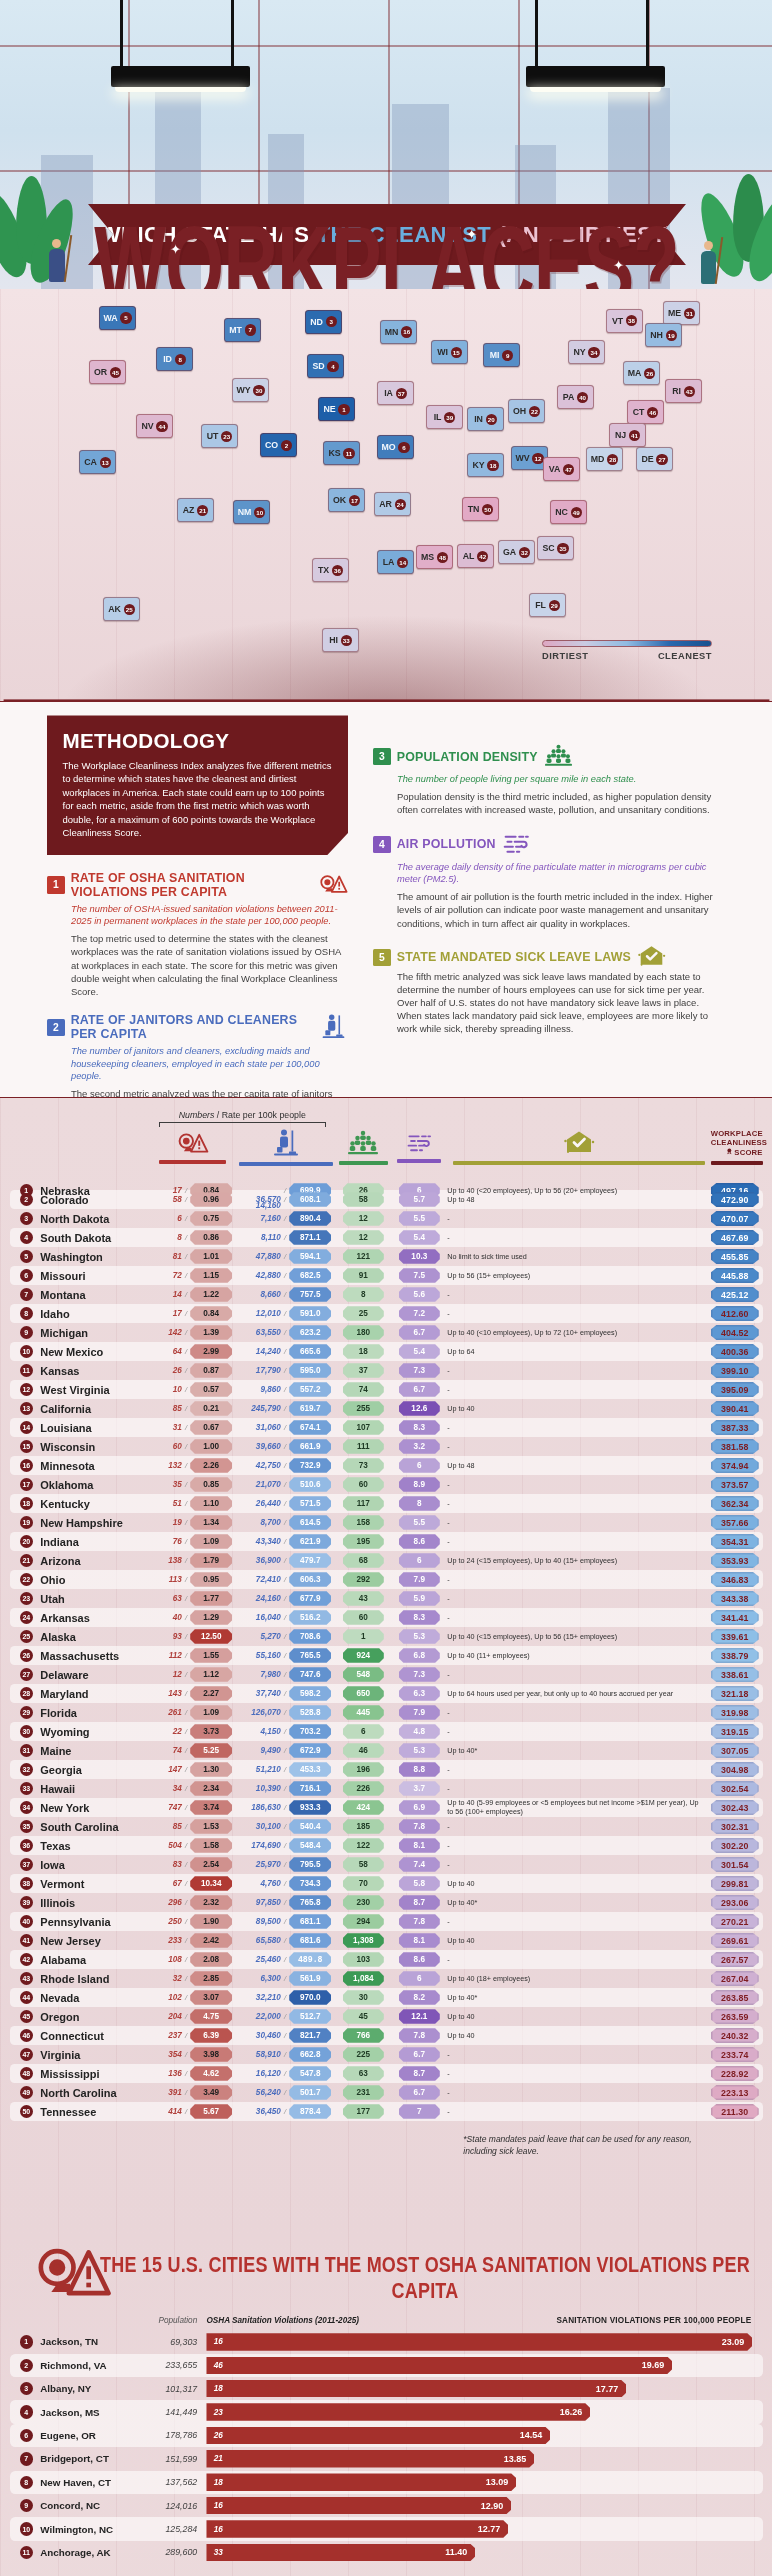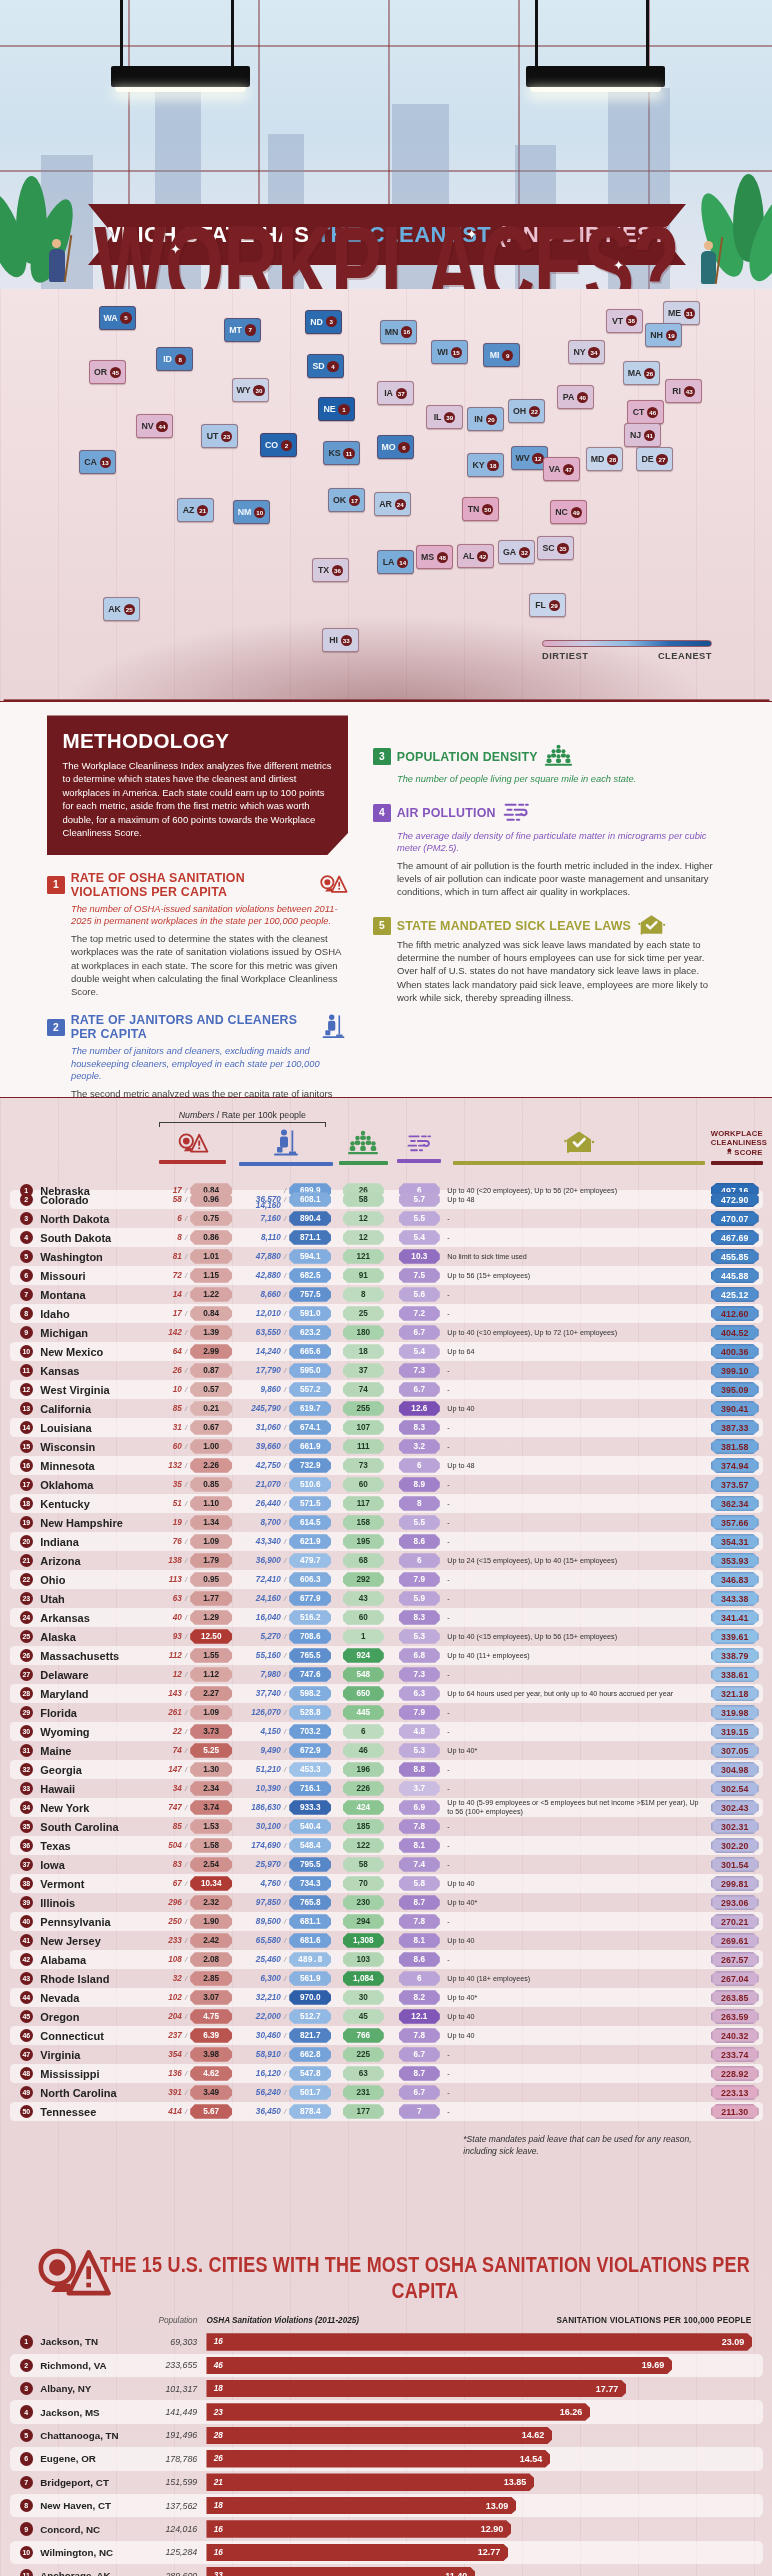--- a/index.html
+++ b/index.html
@@ -345,21 +345,21 @@
           <span class="badge">26</span>
         </div>
         <div class="tile" style="left: 611px; top: 81px; background: rgb(221, 186, 210); color: rgb(44, 44, 44);">
           <span>RI</span>
           <span class="badge">43</span>
         </div>
         <div class="tile" style="left: 573px; top: 102px; background: rgb(223, 179, 205); color: rgb(44, 44, 44);">
           <span>CT</span>
           <span class="badge">46</span>
         </div>
-        <div class="tile" style="left: 570px; top: 125px; background: rgb(219, 191, 214); color: rgb(44, 44, 44);">
+        <div class="tile" style="left: 555px; top: 125px; background: rgb(219, 191, 214); color: rgb(44, 44, 44);">
           <span>NJ</span>
           <span class="badge">41</span>
         </div>
         <div class="tile" style="left: 532px; top: 149px; background: rgb(198, 213, 234); color: rgb(44, 44, 44);">
           <span>MD</span>
           <span class="badge">28</span>
         </div>
         <div class="tile" style="left: 582px; top: 149px; background: rgb(193, 210, 233); color: rgb(44, 44, 44);">
           <span>DE</span>
           <span class="badge">27</span>
@@ -439,20 +439,21 @@
     <circle cx="11" cy="27" r="4.5"></circle>
                   <rect x="5.5" y="32" width="11" height="10" rx="3.5"></rect>
     <circle cx="32" cy="27" r="4.5"></circle>
                   <rect x="26.5" y="32" width="11" height="10" rx="3.5"></rect>
     <circle cx="53" cy="27" r="4.5"></circle>
                   <rect x="47.5" y="32" width="11" height="10" rx="3.5"></rect>
     <rect x="2" y="44" width="60" height="4.5" rx="2"></rect>
                 </svg></span>
             </div>
             <p class="m-sub">The number of people living per square mile in each state.</p>
+            <p class="m-body">Population density is the third metric included, as higher population density often correlates with increased waste, pollution, and unsanitary conditions.</p>
           </div>
           <div class="metric" style="--mc: #8456bd;">
             <div class="m-head">
               <span class="m-num">4</span>
               <h3 class="m-title">AIR POLLUTION</h3>
               <span class="m-icon"><svg width="29" height="23" viewBox="0 0 64 50" fill="none" stroke="currentColor" stroke-width="4.5" stroke-linecap="round">
     <path d="M8 10 h22"></path>
                   <path d="M38 10 h9"></path>
                   <path d="M53 10 h4"></path>
     <path d="M12 21 h9"></path>
@@ -1942,33 +1943,20 @@
           </div>
           <div class="cname">Jackson, MS</div>
           <div class="cpop">141,449</div>
           <div class="cbar-wrap">
             <div class="cbar" style="width: 384px;">
               <span class="cnt">23</span>
               <span class="rate">16.26</span>
             </div>
           </div>
         </div>
-        <div class="cgrid crow">
-          <div>
-            <span class="rank-badge">5</span>
-          </div>
-          <div class="cname">Chattanooga, TN</div>
-          <div class="cpop">191,496</div>
-          <div class="cbar-wrap">
-            <div class="cbar" style="width: 346px;">
-              <span class="cnt">28</span>
-              <span class="rate">14.62</span>
-            </div>
-          </div>
-        </div>
         <div class="cgrid crow alt">
           <div>
             <span class="rank-badge">6</span>
           </div>
           <div class="cname">Eugene, OR</div>
           <div class="cpop">178,786</div>
           <div class="cbar-wrap">
             <div class="cbar" style="width: 344px;">
               <span class="cnt">26</span>
               <span class="rate">14.54</span>

